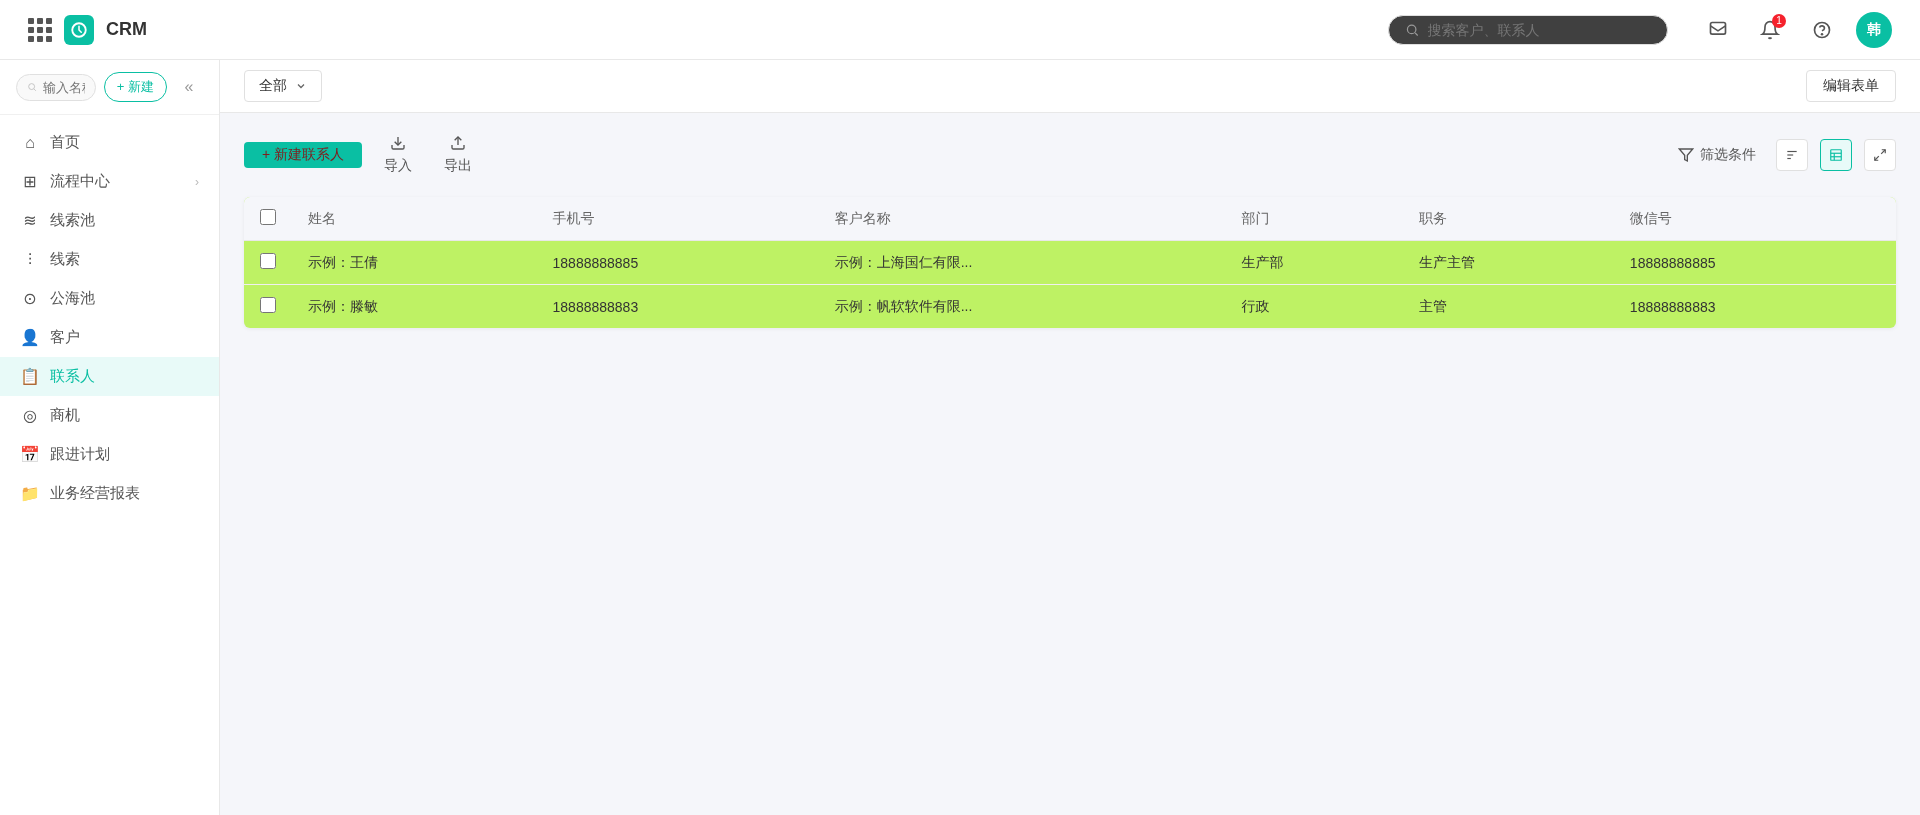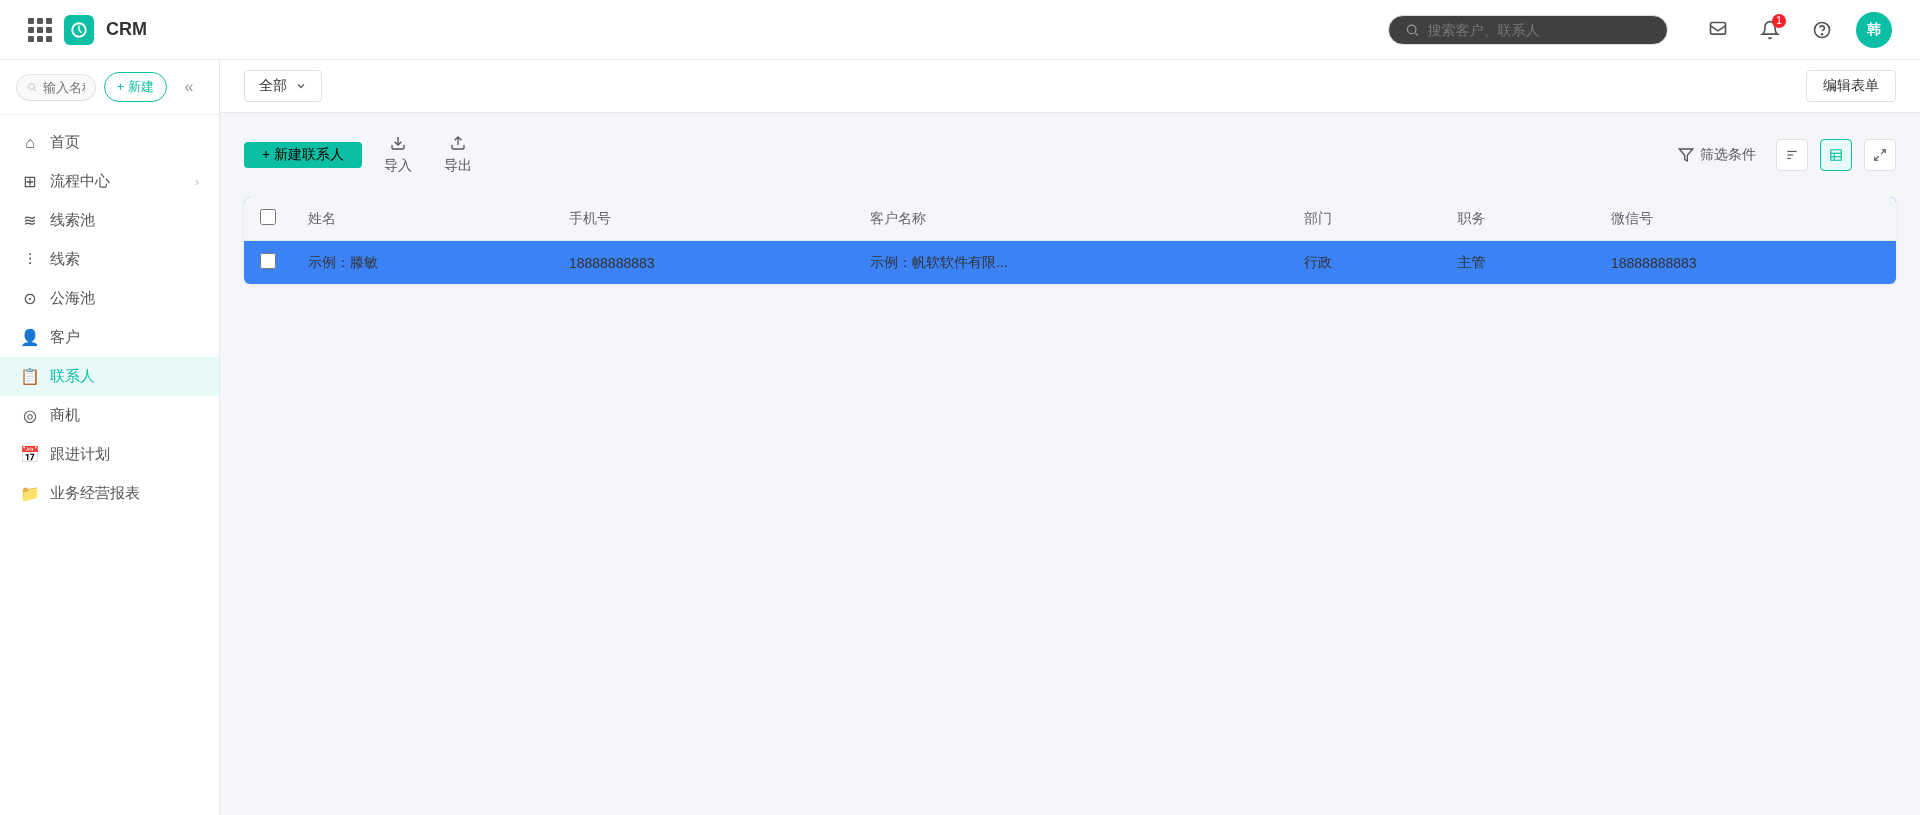--- a/index.html
+++ b/index.html
@@ -111,21 +111,21 @@
 
     
     .content-area { flex: 1; padding: 16px 24px; overflow-y: auto; }
 
     
     .toolbar {
       display: flex; align-items: center; margin-bottom: 16px; gap: 12px;
     }
     .create-btn {
       display: flex; align-items: center; gap: 6px;
-      background: #0abfa3; color: #000000; border: none;
+      background: #0abfa3; color: #7f1d1d; border: none;
       border-radius: 4px; padding: 4px 18px; font-size: 14px;
       cursor: pointer;
     }
     .toolbar-action {
       display: flex; align-items: center; gap: 6px;
       border: none; background: transparent; font-size: 14px;
       color: #555; cursor: pointer; padding: 6px 10px; flex-direction: column;
     }
     .toolbar-right { margin-left: auto; display: flex; align-items: center; gap: 12px; }
     .filter-btn {
@@ -135,21 +135,21 @@
     }
     .view-btn {
       width: 32px; height: 32px; border: 1px solid #e0e0e0;
       background: #fff; border-radius: 4px; cursor: pointer;
       display: flex; align-items: center; justify-content: center;
       color: #555; font-size: 14px;
     }
     .view-btn.active { background: #e8faf8; border-color: #0abfa3; color: #0abfa3; }
 
     
-    .data-table { width: 100%; border-collapse: collapse; background: #3b82f6; border-radius: 6px; overflow: hidden; box-shadow: 0 1px 4px rgba(0,0,0,0.06); }
+    .data-table { width: 100%; border-collapse: collapse; background: #bef264; border-radius: 6px; overflow: hidden; box-shadow: 0 1px 4px rgba(0,0,0,0.06); }
     .data-table th {
       background: #f5f6fa; padding: 12px 16px;
       text-align: left; font-size: 14px; font-weight: 500;
       color: #666; border-bottom: 1px solid #e8e8e8;
     }
     .data-table td {
       padding: 12px 16px; font-size: 14px; color: #333;
       border-bottom: 1px solid #f0f0f0;
     }
     .data-table tr:last-child td { border-bottom: none; }
@@ -359,20 +359,31 @@
             </th>
             <th>姓名</th>
             <th>手机号</th>
             <th>客户名称</th>
             <th>部门</th>
             <th>职务</th>
             <th>微信号</th>
           </tr>
         </thead>
         <tbody id="table-body">
+        <tr>
+    <td class="checkbox-cell">
+      <input type="checkbox" class="checkbox-input" style="">
+    </td>
+    <td>示例：王倩</td>
+    <td>18888888885</td>
+    <td>示例：上海国仁有限...</td>
+    <td>生产部</td>
+    <td>生产主管</td>
+    <td>18888888885</td>
+  </tr>
             <tr>
     <td class="checkbox-cell">
       <input type="checkbox" class="checkbox-input" style="">
     </td>
     <td>示例：滕敏</td>
     <td>18888888883</td>
     <td>示例：帆软软件有限...</td>
     <td>行政</td>
     <td>主管</td>
     <td>18888888883</td>

